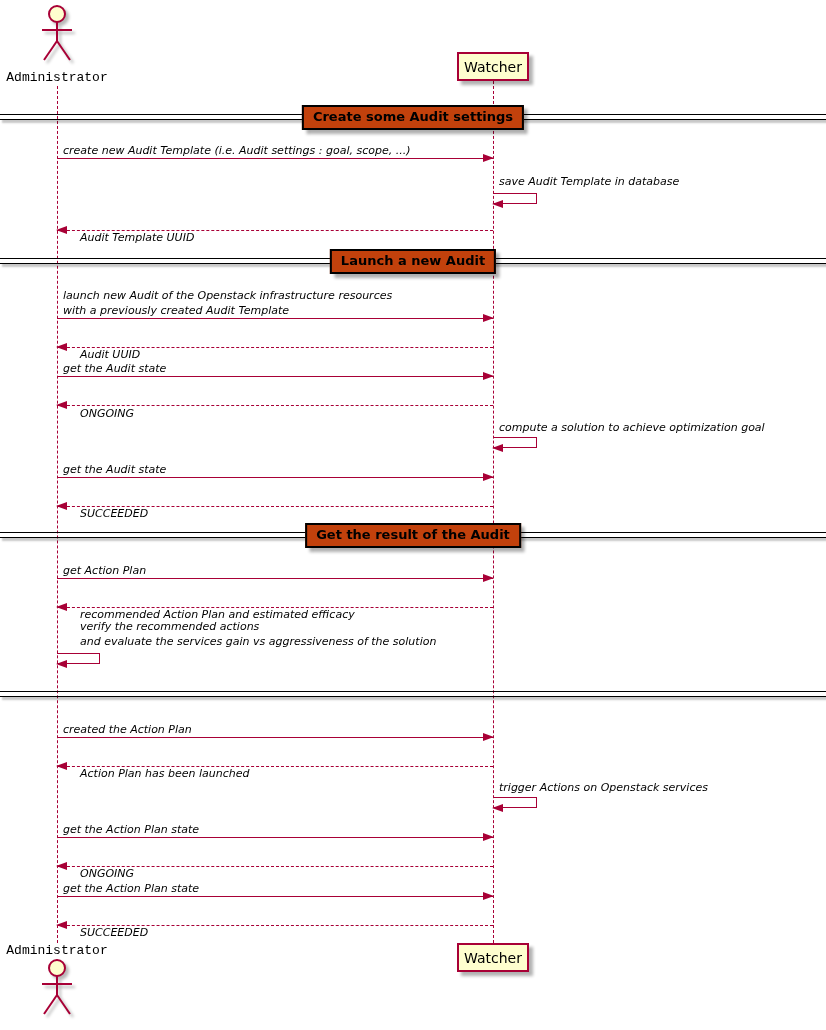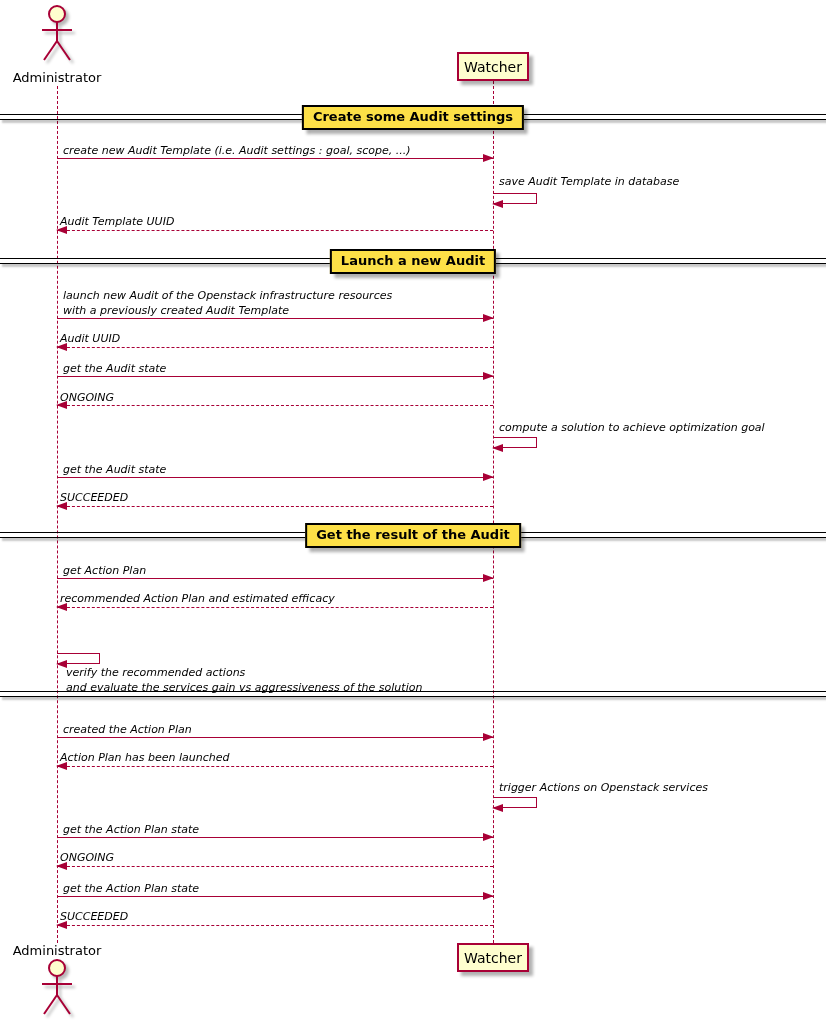--- a/index.html
+++ b/index.html
@@ -13,28 +13,28 @@
   .participant{
     position:absolute;box-sizing:border-box;width:72px;height:29px;
     background:#FEFECE;border:2px solid #A80036;
     display:flex;align-items:center;justify-content:center;
     font-size:14px;box-shadow:4px 4px 3px rgba(0,0,0,0.30);
   }
   
   .actor-svg{position:absolute;filter:drop-shadow(3px 3px 1.5px rgba(0,0,0,0.28));}
   .actor-label{
     position:absolute;transform:translateX(-50%);
-    font-size:13px;line-height:15px;white-space:nowrap;
+    font-size:13px;line-height:15px;white-space:nowrap;font-family:Liberation Mono, monospace;
   }
   
   .mtext{position:absolute;font-size:11px;line-height:15px;white-space:nowrap;font-style:italic;}
   .a2w{left:63px;}
-  .w2a{left:60px;}
+  .w2a{left:80px;margin-top:16px;}
   .selftext-w{left:499px;}
-  .selftext-a{left:66px;margin-top:46px;}
+  .selftext-a{left:80px;}
   .mline{position:absolute;left:57px;width:436px;height:0;}
   .solid{border-top:1px solid #A80036;}
   .solid::after{
     content:"";position:absolute;right:-1px;top:-5px;width:0;height:0;
     border-left:11px solid #A80036;border-top:4px solid transparent;border-bottom:4px solid transparent;
   }
   .ret{border-top:1px dashed #A80036;}
   .ret::before{
     content:"";position:absolute;left:-1px;top:-5px;width:0;height:0;
     border-right:11px solid #A80036;border-top:4px solid transparent;border-bottom:4px solid transparent;
@@ -51,21 +51,21 @@
   }
   
   .divider{position:absolute;left:0;width:826px;height:26px;}
   .divlines{
     position:absolute;left:0;right:0;top:9px;height:4px;
     border-top:1.5px solid #000;border-bottom:1.5px solid #000;
     box-shadow:2px 3px 2px rgba(0,0,0,0.22);
   }
   .divbox{
     position:absolute;left:50%;top:0;transform:translateX(-50%);
-    background:#fde047;border:2px solid #000;
+    background:#c2410c;border:2px solid #000;
     padding:2px 9px 3px;font-size:13px;line-height:16px;font-weight:bold;white-space:nowrap;
     box-shadow:4px 4px 3px rgba(0,0,0,0.32);
   }
 </style>
 </head>
 <body>
 
 <div class="canvas">
 
   <div class="lifeline" style="left:57px;top:86px;height:857px"></div>

